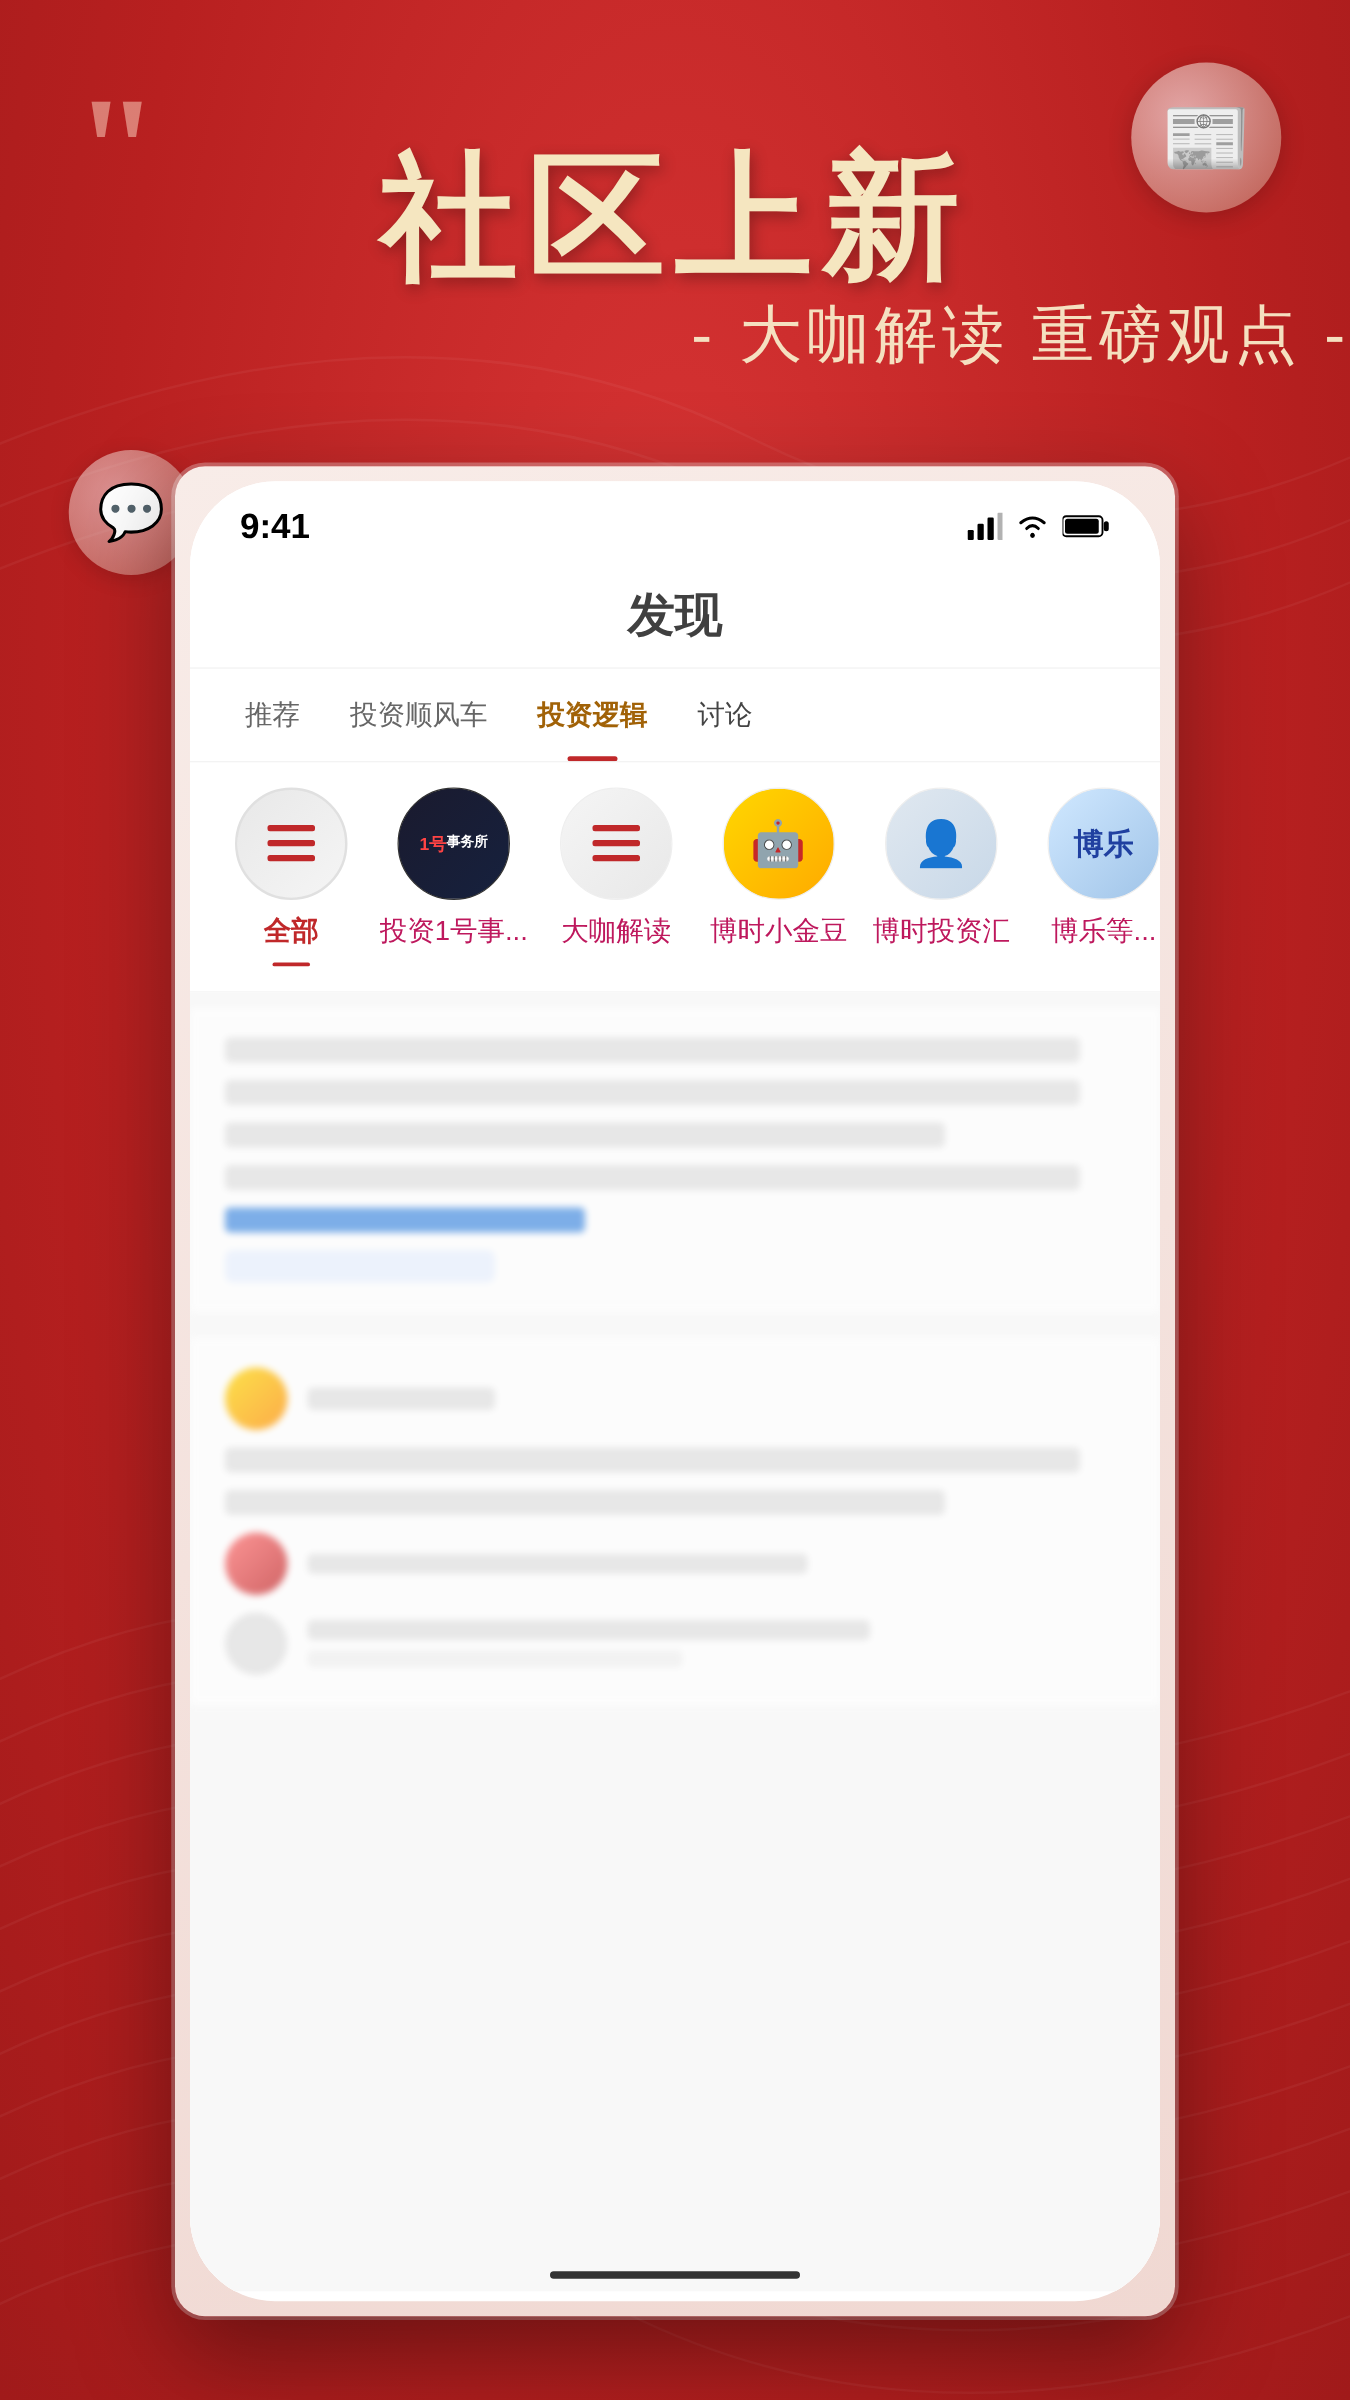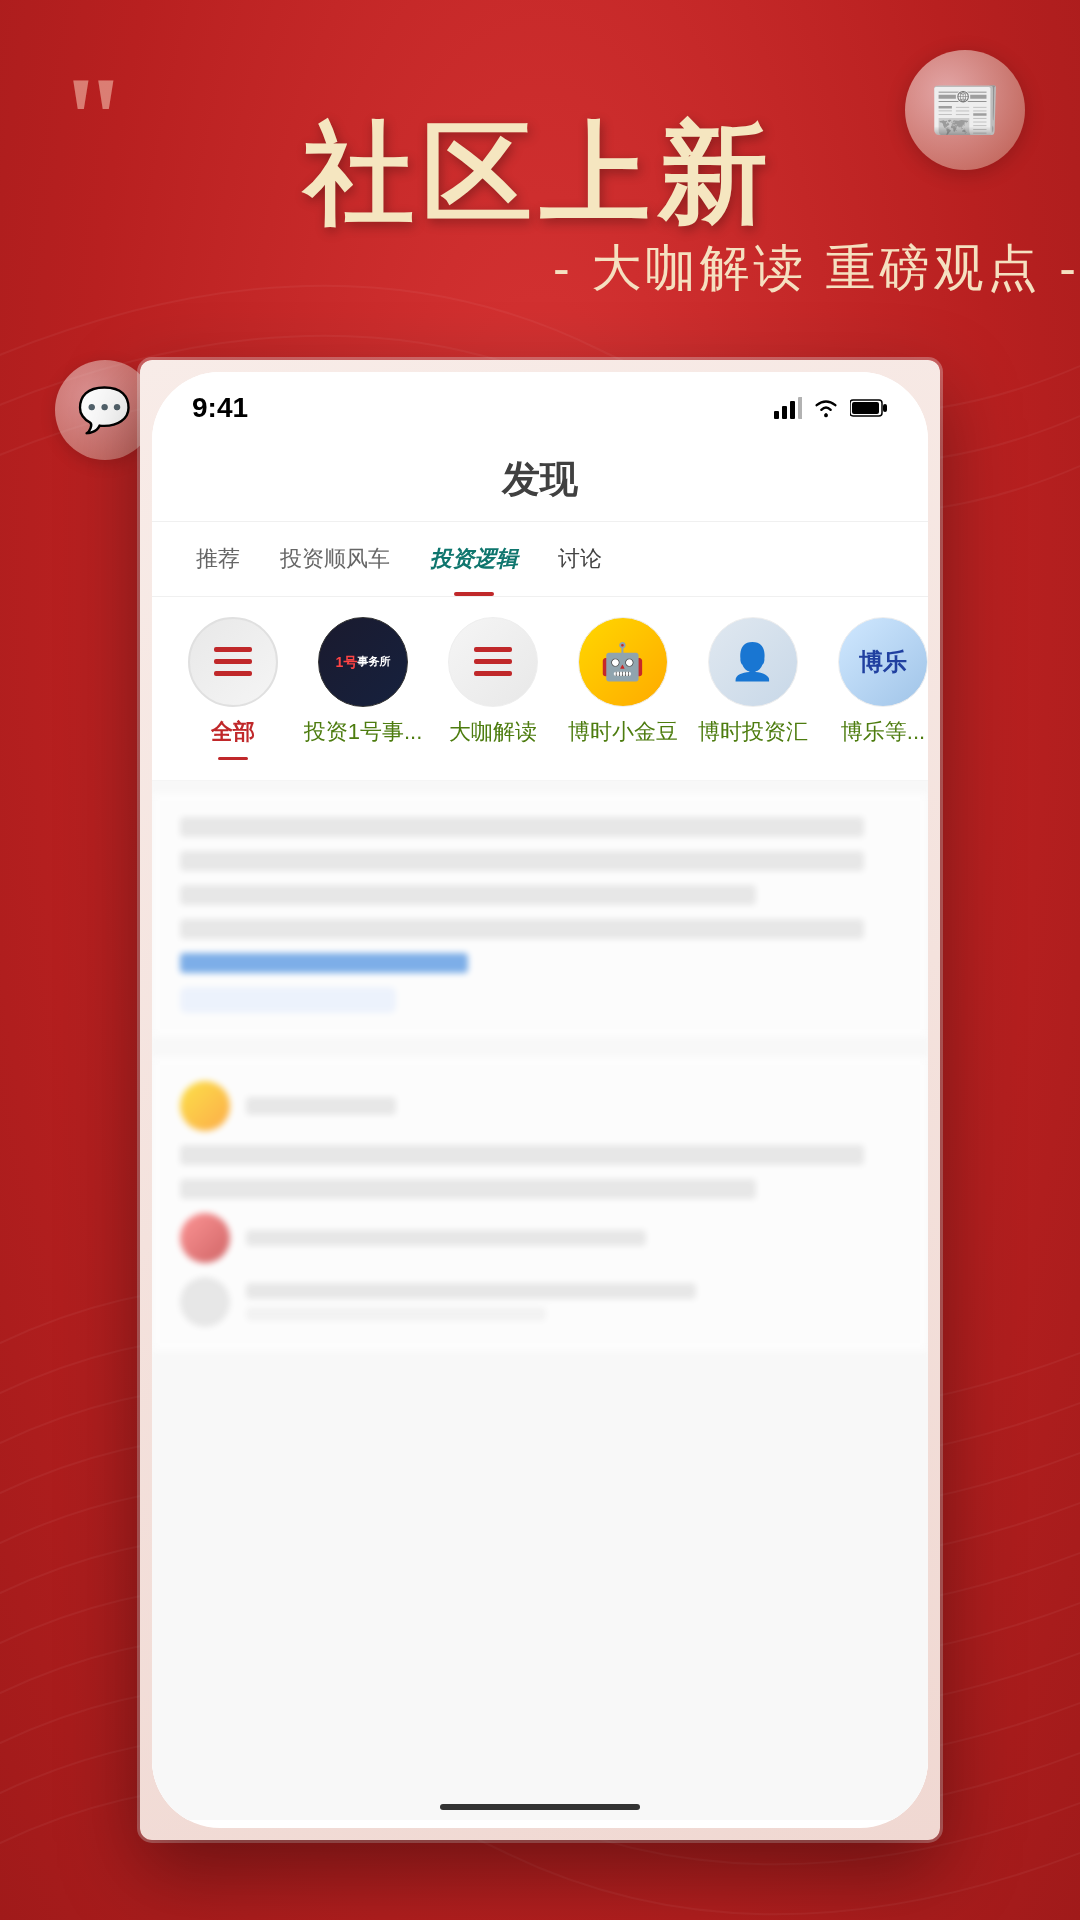--- a/index.html
+++ b/index.html
@@ -110,24 +110,25 @@
       width: 800px;
       height: 1480px;
       z-index: 10;
     }
 
     
     .phone-shell {
       width: 100%;
       height: 100%;
       background: linear-gradient(160deg, #f8ece8 0%, #f0d8d2 100%);
-      border-radius: 12px;
+      border-radius: 24px;
       box-shadow: 0 30px 80px rgba(0,0,0,0.4), 0 0 0 3px rgba(255,255,255,0.3);
       overflow: hidden;
       position: relative;
+      margin-top: 13px;
     }
 
     
     .phone-screen {
       position: absolute;
       top: 12px;
       left: 12px;
       right: 12px;
       bottom: 12px;
       background: #ffffff;
@@ -184,23 +185,22 @@
     }
     .tab-item {
       padding: 22px 20px;
       font-size: 22px;
       color: #666;
       white-space: nowrap;
       position: relative;
       flex-shrink: 0;
     }
     .tab-item.active {
-      color: #0f766e;
+      color: #a16207;
       font-weight: 700;
-      font-style: italic;
     }
     .tab-item.active::after {
       content: '';
       position: absolute;
       bottom: 0;
       left: 50%;
       transform: translateX(-50%);
       width: 40px;
       height: 4px;
       background: #c0282a;
@@ -234,21 +234,21 @@
       display: flex;
       align-items: center;
       justify-content: center;
       overflow: hidden;
       font-size: 36px;
       font-weight: bold;
       border: 1px solid #eee;
     }
     .channel-name {
       font-size: 22px;
-      color: #4d7c0f;
+      color: #be185d;
       text-align: center;
       white-space: nowrap;
       overflow: hidden;
       text-overflow: ellipsis;
       max-width: 120px;
     }
     .channel-item.active .channel-name {
       color: #c0282a;
       font-weight: 600;
     }

